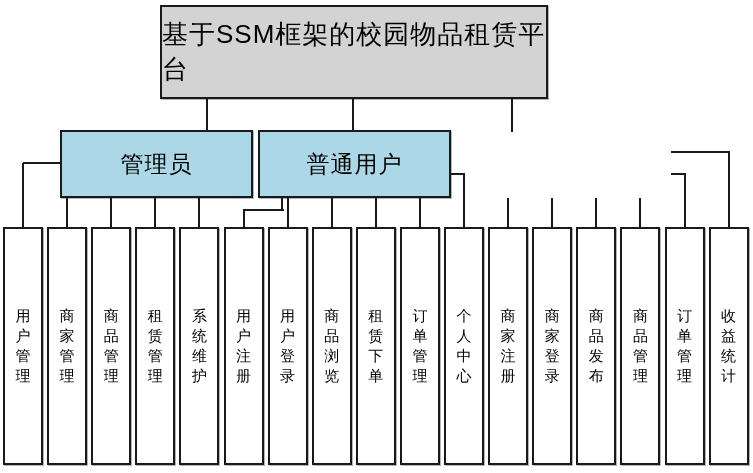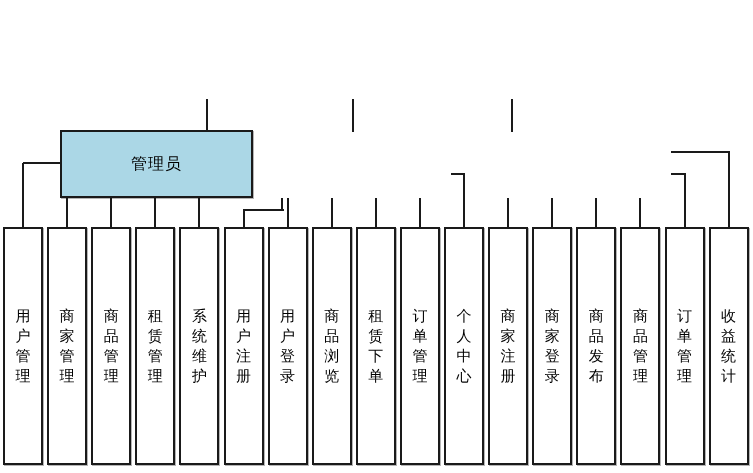--- a/index.html
+++ b/index.html
@@ -27,21 +27,21 @@
   }
   .root-box {
     left: 160px; top: 5px; width: 388px; height: 94px;
     background: var(--root-fill, #d3d3d3);
     font-size: 26px;
     letter-spacing: 1px;
   }
   .group-box {
     top: 130px; width: 193px; height: 68px;
     background: var(--group-fill, #abd7e6);
-    font-size: 16px;
+    font-size: 23px;
     letter-spacing: 1px;
   }
   .leaf-box {
     top: 227px; width: 40px; height: 238px;
     background: var(--leaf-fill, #ffffff);
   }
   .leaf-label {
     display: flex;
     flex-direction: column;
     align-items: center;
@@ -56,23 +56,29 @@
   .line {
     position: absolute;
     background: var(--line-color, #1a1a1a);
   }
 </style>
 </head>
 <body>
 
 <div class="canvas">
 
+  <div class="box root-box">
+    <span>基于SSM框架的校园物品租赁平台</span>
+  </div>
 
   <div class="box group-box" style="left:60px">
     <span>管理员</span>
+  </div>
+  <div class="box group-box" style="left:258px">
+    <span>普通用户</span>
   </div>
 
   <div id="lines-layer">
       <div class="line" style="left: 206px; top: 99px; width: 2px; height: 33px;"></div>
       <div class="line" style="left: 352px; top: 99px; width: 2px; height: 33px;"></div>
       <div class="line" style="left: 511px; top: 99px; width: 2px; height: 33px;"></div>
       <div class="line" style="left: 66.1px; top: 198px; width: 2px; height: 31px;"></div>
       <div class="line" style="left: 110.2px; top: 198px; width: 2px; height: 31px;"></div>
       <div class="line" style="left: 154.3px; top: 198px; width: 2px; height: 31px;"></div>
       <div class="line" style="left: 198.4px; top: 198px; width: 2px; height: 31px;"></div>

